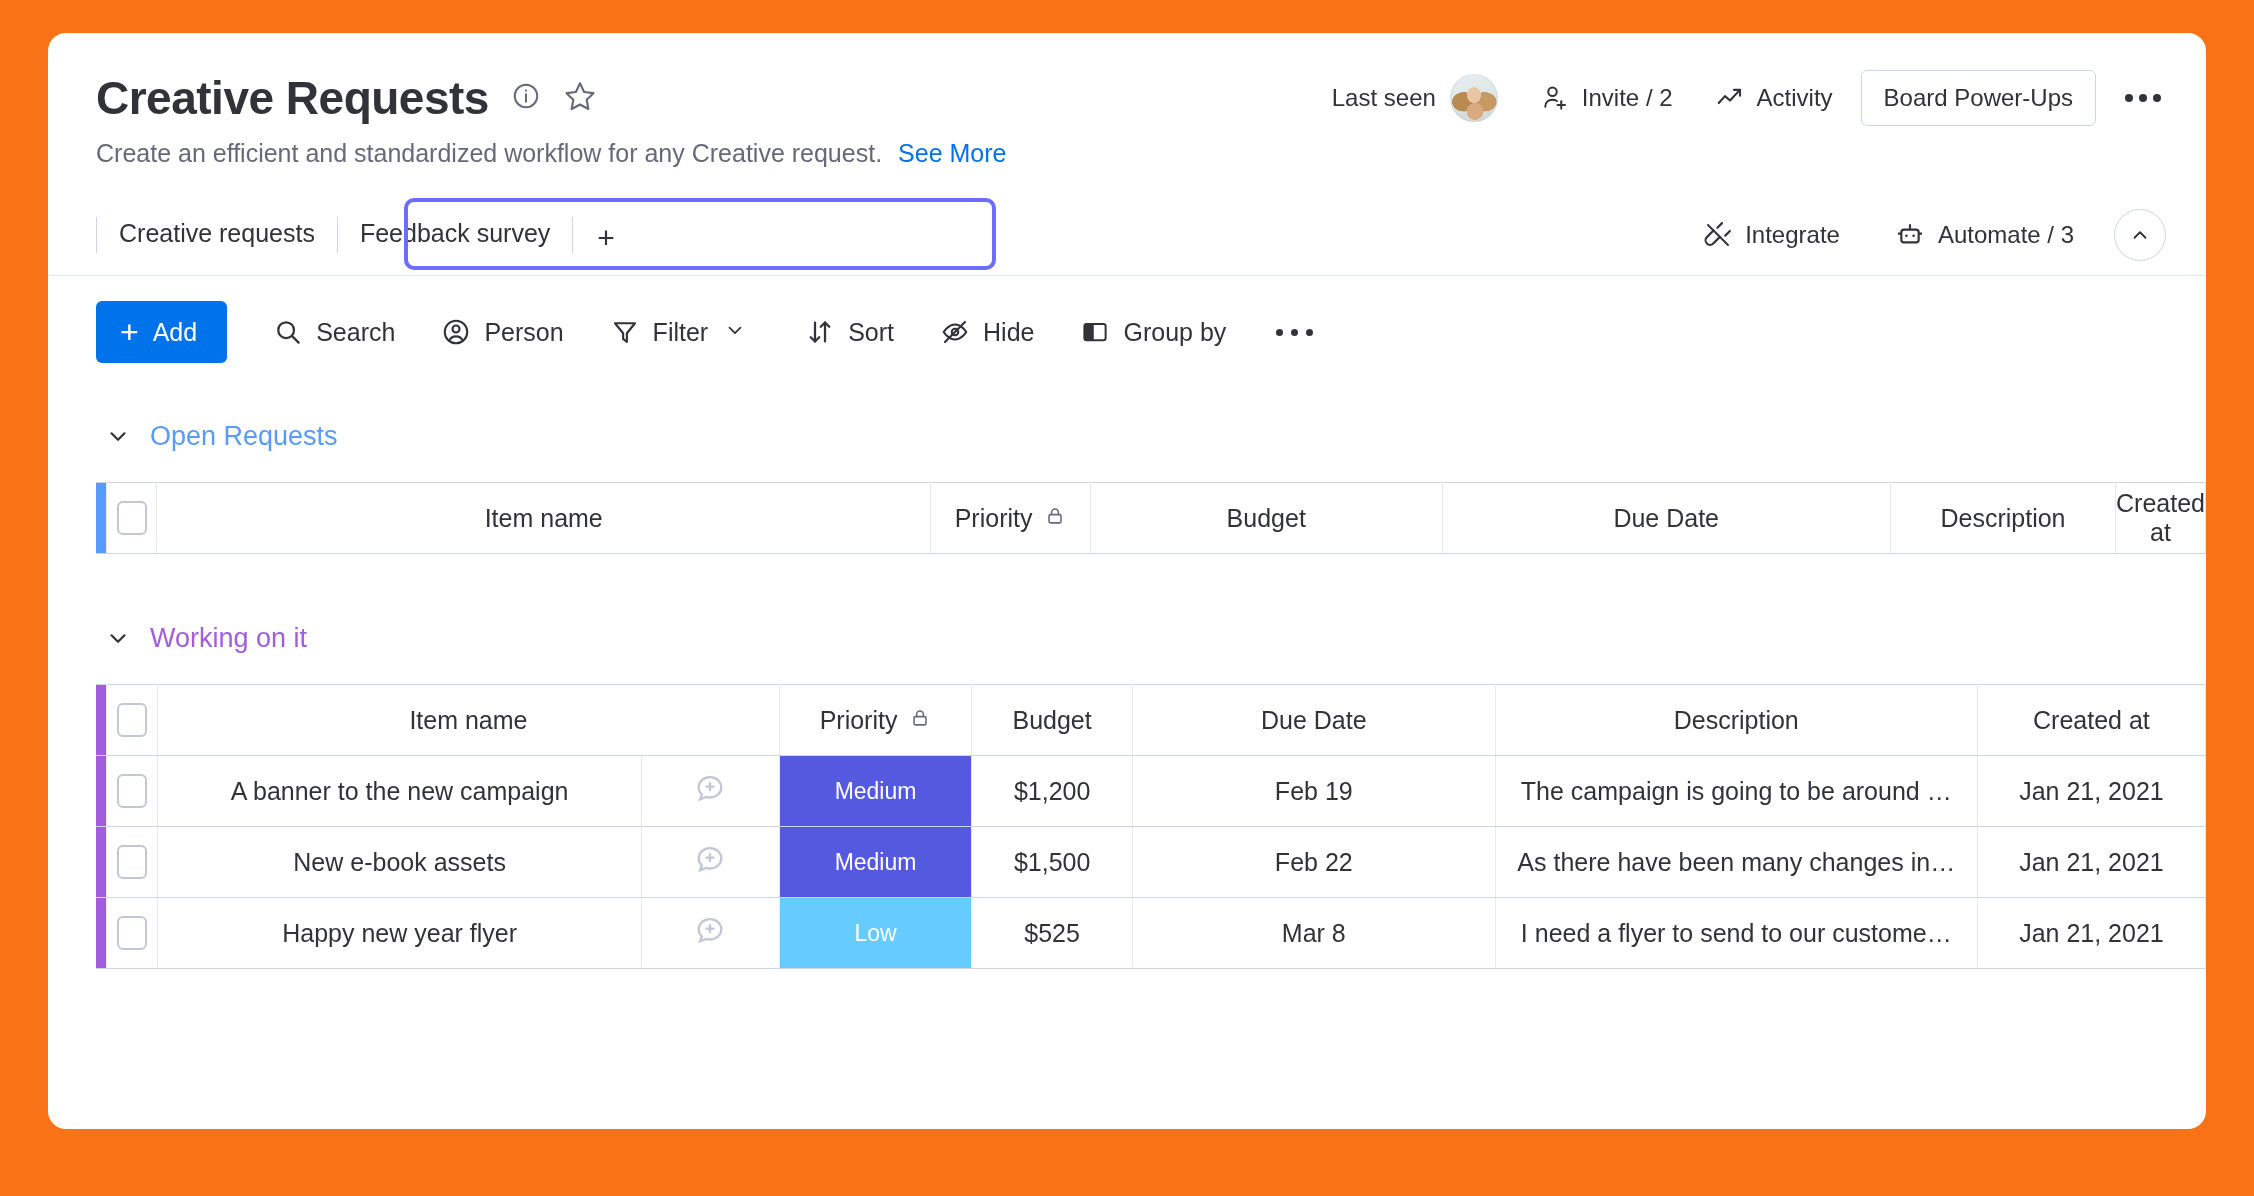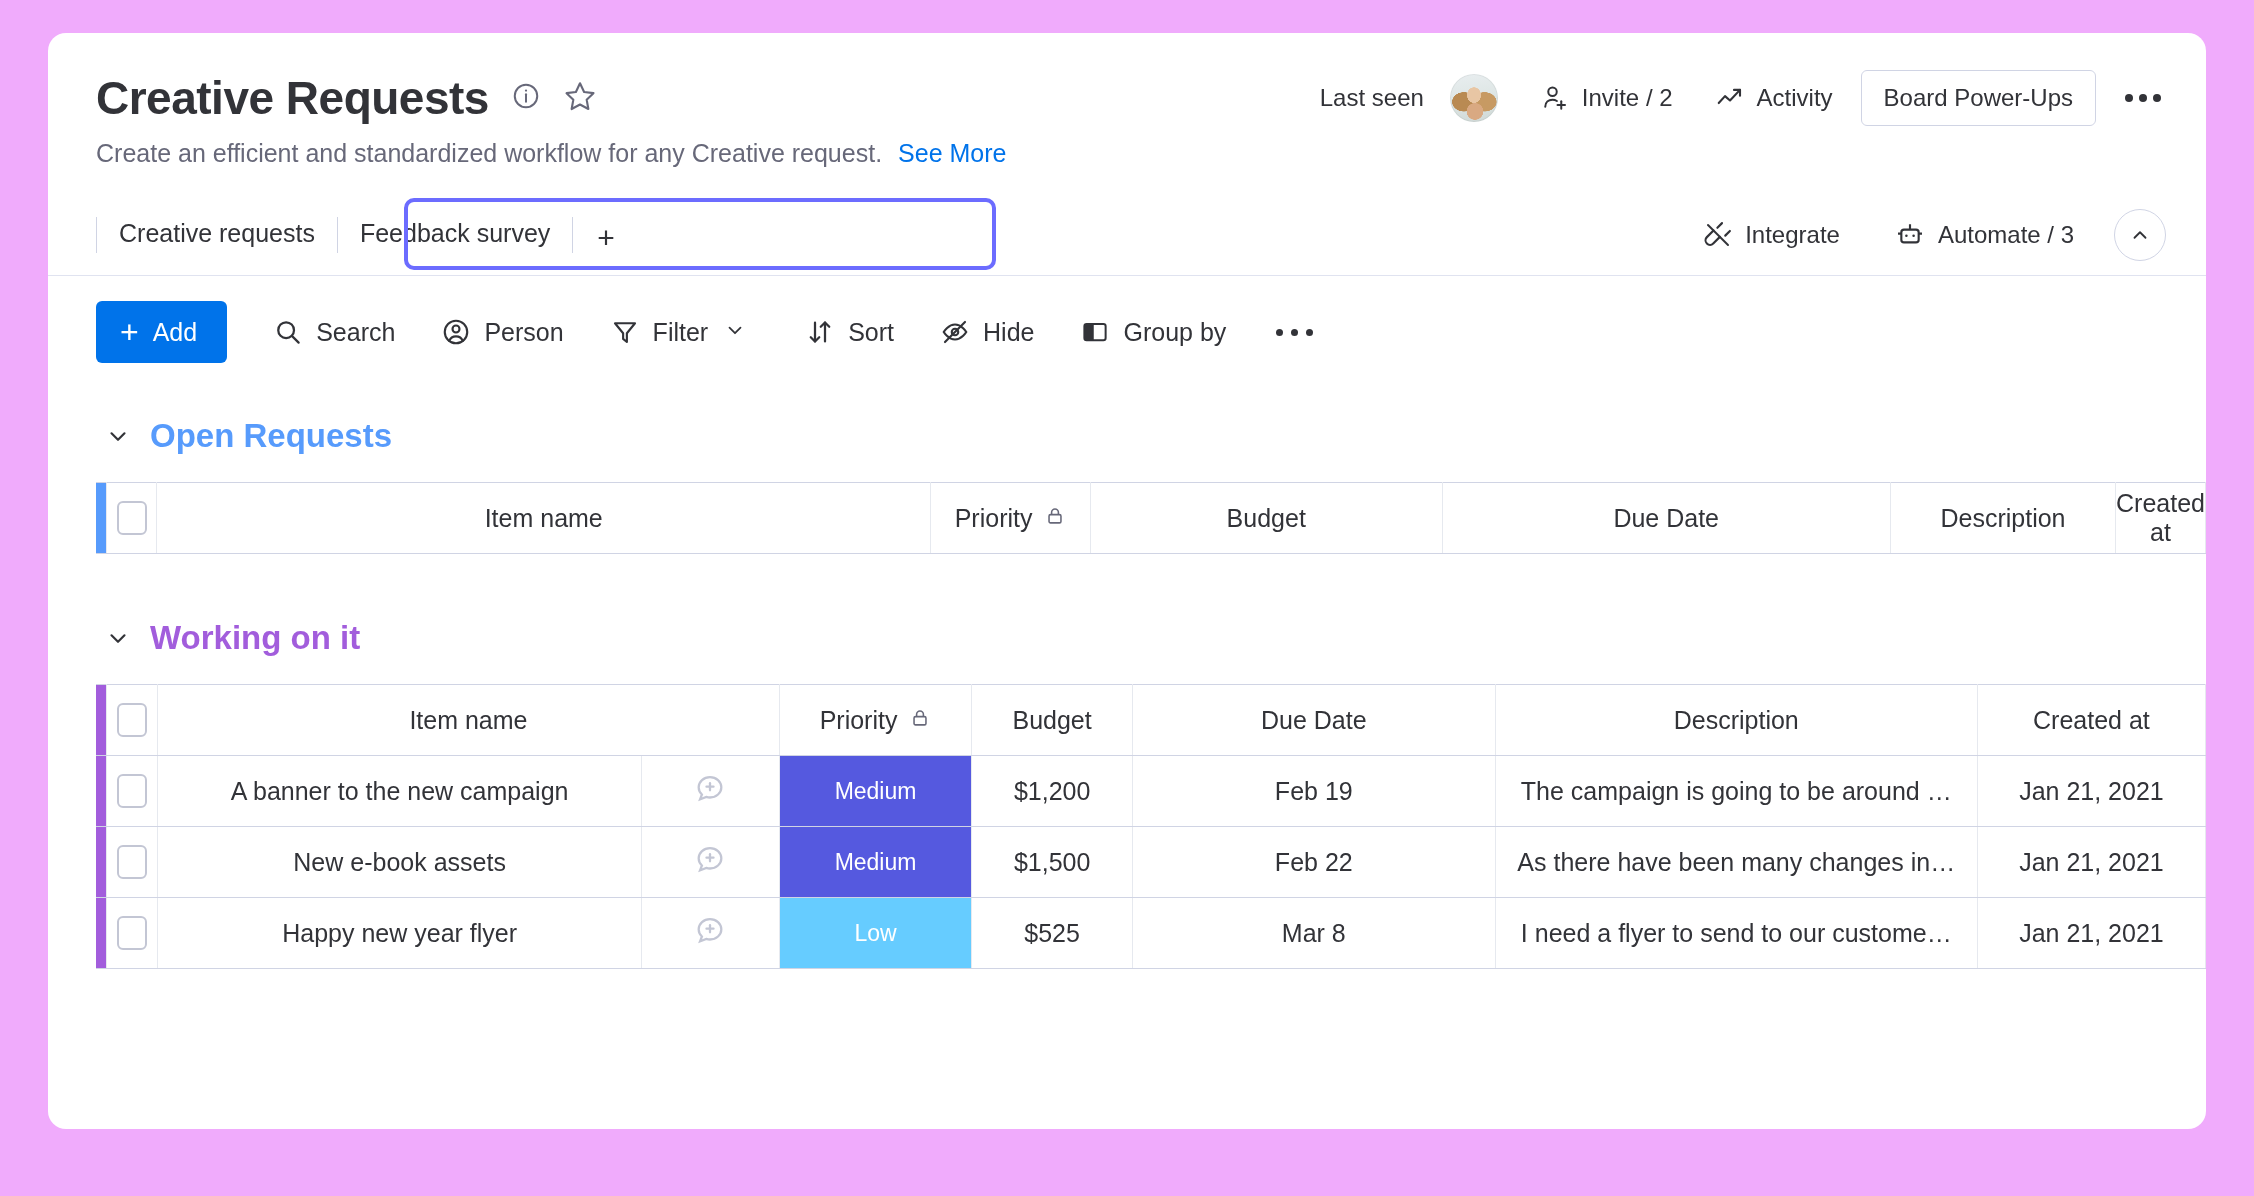--- a/index.html
+++ b/index.html
@@ -5,21 +5,21 @@
   * { box-sizing: border-box; margin: 0; padding: 0; }
   html, body {
     width: 2254px; height: 1196px;
     background: #000;
     font-family: "Liberation Sans", sans-serif;
     overflow: hidden;
   }
   .desktop {
     position: relative;
     width: 2254px; height: 1196px;
-    background: #f0abfc;
+    background: #f97316;
   }
   .board-card {
     position: absolute;
     left: 48px; top: 33px;
     width: 2158px; height: 1096px;
     background: #ffffff;
     border-radius: 18px;
     overflow: hidden;
   }
 
@@ -53,21 +53,20 @@
     margin-left: auto;
     display: flex;
     align-items: center;
     gap: 0px;
     white-space: nowrap;
   }
   .last-seen {
     display: flex; align-items: center;
     font-size: 24px; color: #323338;
     margin-right: 28px;
-    gap: 12px;
   }
   .avatar {
     width: 48px; height: 48px;
     border-radius: 50%;
     margin-left: 14px;
     background:
       radial-gradient(circle at 52% 78%, #d9a982 0 18%, rgba(0,0,0,0) 19%),
       radial-gradient(ellipse at 50% 44%, #e8c6a4 0 20%, rgba(0,0,0,0) 21%),
       radial-gradient(ellipse at 29% 58%, #b98a52 0 24%, rgba(0,0,0,0) 25%),
       radial-gradient(ellipse at 72% 58%, #c79a63 0 24%, rgba(0,0,0,0) 25%),
@@ -202,21 +201,21 @@
   .group { margin-bottom: 14px; }
   .group-title-row {
     display: flex; align-items: center;
     height: 64px; margin-bottom: 14px;
   }
   .group-chevron {
     width: 44px; display: flex; align-items: center; justify-content: center;
     cursor: pointer;
   }
   .group-name {
-    font-size: 33px; font-weight: 700;
+    font-size: 27px; font-weight: 400;
     margin-left: 10px; cursor: pointer;
   }
 
   .tbl { border-collapse: collapse; table-layout: fixed; }
   .tbl td, .tbl th { padding: 0; }
 
   .colorbar { width: 10px; padding: 0; }
   .colorbar div { width: 10px; height: 100%; }
 
   .row-head td, .row-head th {

